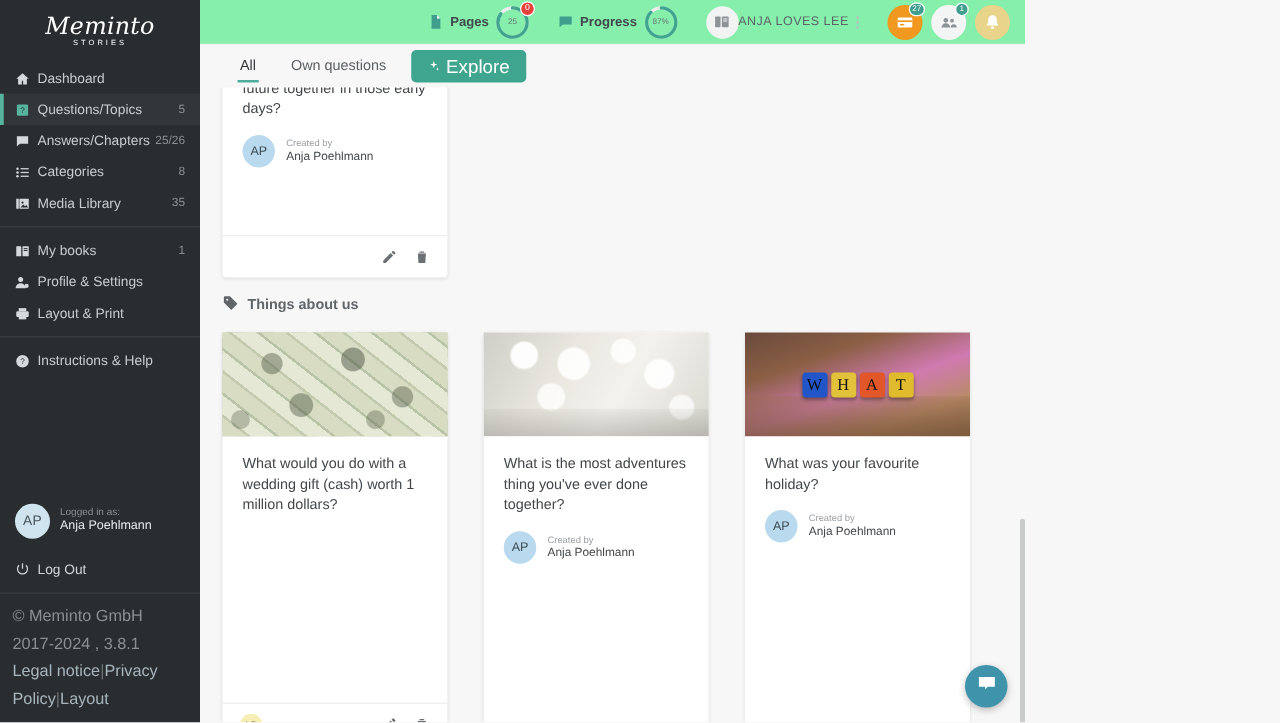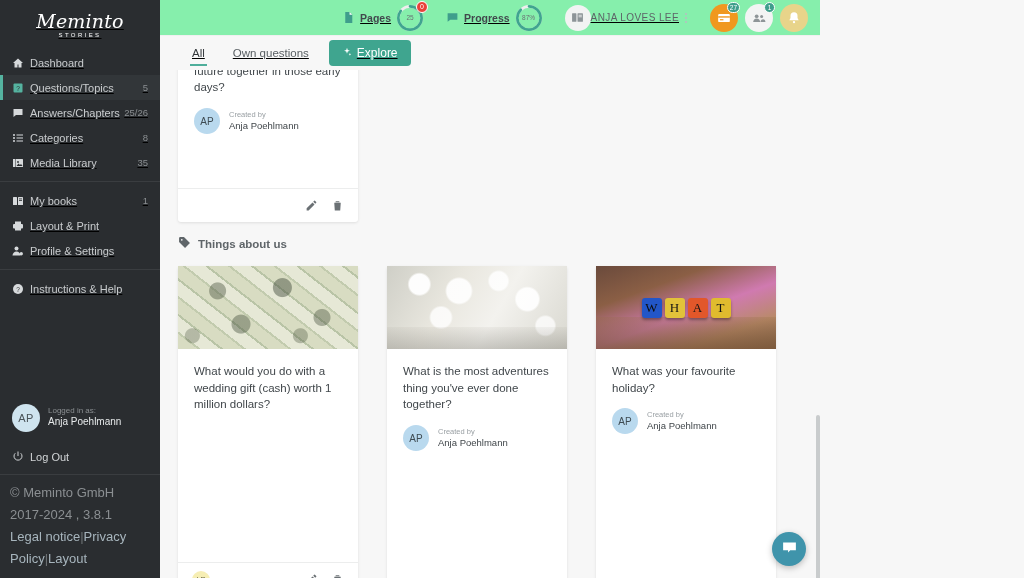--- a/index.html
+++ b/index.html
@@ -2,21 +2,21 @@
 <html><head>
 <meta charset="utf-8">
 <style>
   * { box-sizing: border-box; margin: 0; padding: 0; }
   html, body {
     width: 1024px; height: 578px;
     overflow: hidden;
     font-family: "Liberation Sans", sans-serif;
     background: #f7f7f7;
   }
-  #app { position: relative; width: 820px; height: 578px; display: flex; text-decoration: underline; }
+  #app { position: relative; width: 820px; height: 578px; display: flex; }
 
   
   .sidebar {
     width: 160px; height: 578px;
     background: #2a2d30;
     color: #cfd2d4;
     display: flex; flex-direction: column;
     position: relative;
     flex: 0 0 160px;
   }
@@ -132,21 +132,21 @@
   .tab {
     font-size: 11.5px; color: #5a6064; padding: 0 14px; height: 34px;
     display: flex; align-items: center; position: relative; cursor: pointer;
   }
   .tab.active { color: #33383b; }
   .tab.active::after {
     content: ""; position: absolute; left: 12px; right: 12px; bottom: 4px;
     height: 2px; background: #4fae9b;
   }
   .explore-btn {
-    background: #3fa58f; color: #fff; font-size: 12px; border-radius: 4px;
+    background: #3fa58f; color: #fff; font-size: 15px; border-radius: 4px;
     height: 26px; padding: 0 13px; display: flex; align-items: center; gap: 5px;
     margin-left: 6px; cursor: pointer; border: none;
   }
 
   .scroll-area { position: absolute; top: 70px; left: 0; right: 0; bottom: 0; overflow: hidden; }
 
   
   .card {
     background: #fff; border-radius: 3px;
     box-shadow: 0 1px 3px rgba(0,0,0,.10);
@@ -322,38 +322,38 @@
               <rect x="14" y="10" width="6" height="1.6" fill="#2a2d30"></rect>
             </svg>
         </span>
         <span class="lbl">My books</span>
         <span class="cnt">1</span>
       </div>
 
       <div class="nav-item">
         <span class="ico">
           <svg width="12" height="12" viewBox="0 0 24 24" fill="currentColor">
+              <circle cx="9" cy="7" r="4"></circle>
+              <path d="M1 21c0-4.4 3.6-8 8-8s8 3.6 8 8z"></path>
+              <circle cx="18.5" cy="17.5" r="3.4"></circle>
+            </svg>
+        </span>
+        <span class="lbl">Profile &amp; Settings</span>
+        <span class="cnt"></span>
+      </div>
+
+      <div class="nav-item">
+        <span class="ico">
+          <svg width="12" height="12" viewBox="0 0 24 24" fill="currentColor">
               <rect x="6" y="3" width="12" height="5"></rect>
               <rect x="2" y="8" width="20" height="9" rx="2"></rect>
               <rect x="6" y="15" width="12" height="6" fill="currentColor"></rect>
             </svg>
         </span>
         <span class="lbl">Layout &amp; Print</span>
-        <span class="cnt"></span>
-      </div>
-
-      <div class="nav-item">
-        <span class="ico">
-          <svg width="12" height="12" viewBox="0 0 24 24" fill="currentColor">
-              <circle cx="9" cy="7" r="4"></circle>
-              <path d="M1 21c0-4.4 3.6-8 8-8s8 3.6 8 8z"></path>
-              <circle cx="18.5" cy="17.5" r="3.4"></circle>
-            </svg>
-        </span>
-        <span class="lbl">Profile &amp; Settings</span>
         <span class="cnt"></span>
       </div>
 
       <div class="nav-sep"></div>
 
       <div class="nav-item">
         <span class="ico">
           <svg width="12" height="12" viewBox="0 0 24 24" fill="currentColor">
               <circle cx="12" cy="12" r="10"></circle>
               <text x="12" y="17" font-size="13" fill="#2a2d30" text-anchor="middle" font-family="sans-serif">?</text>

